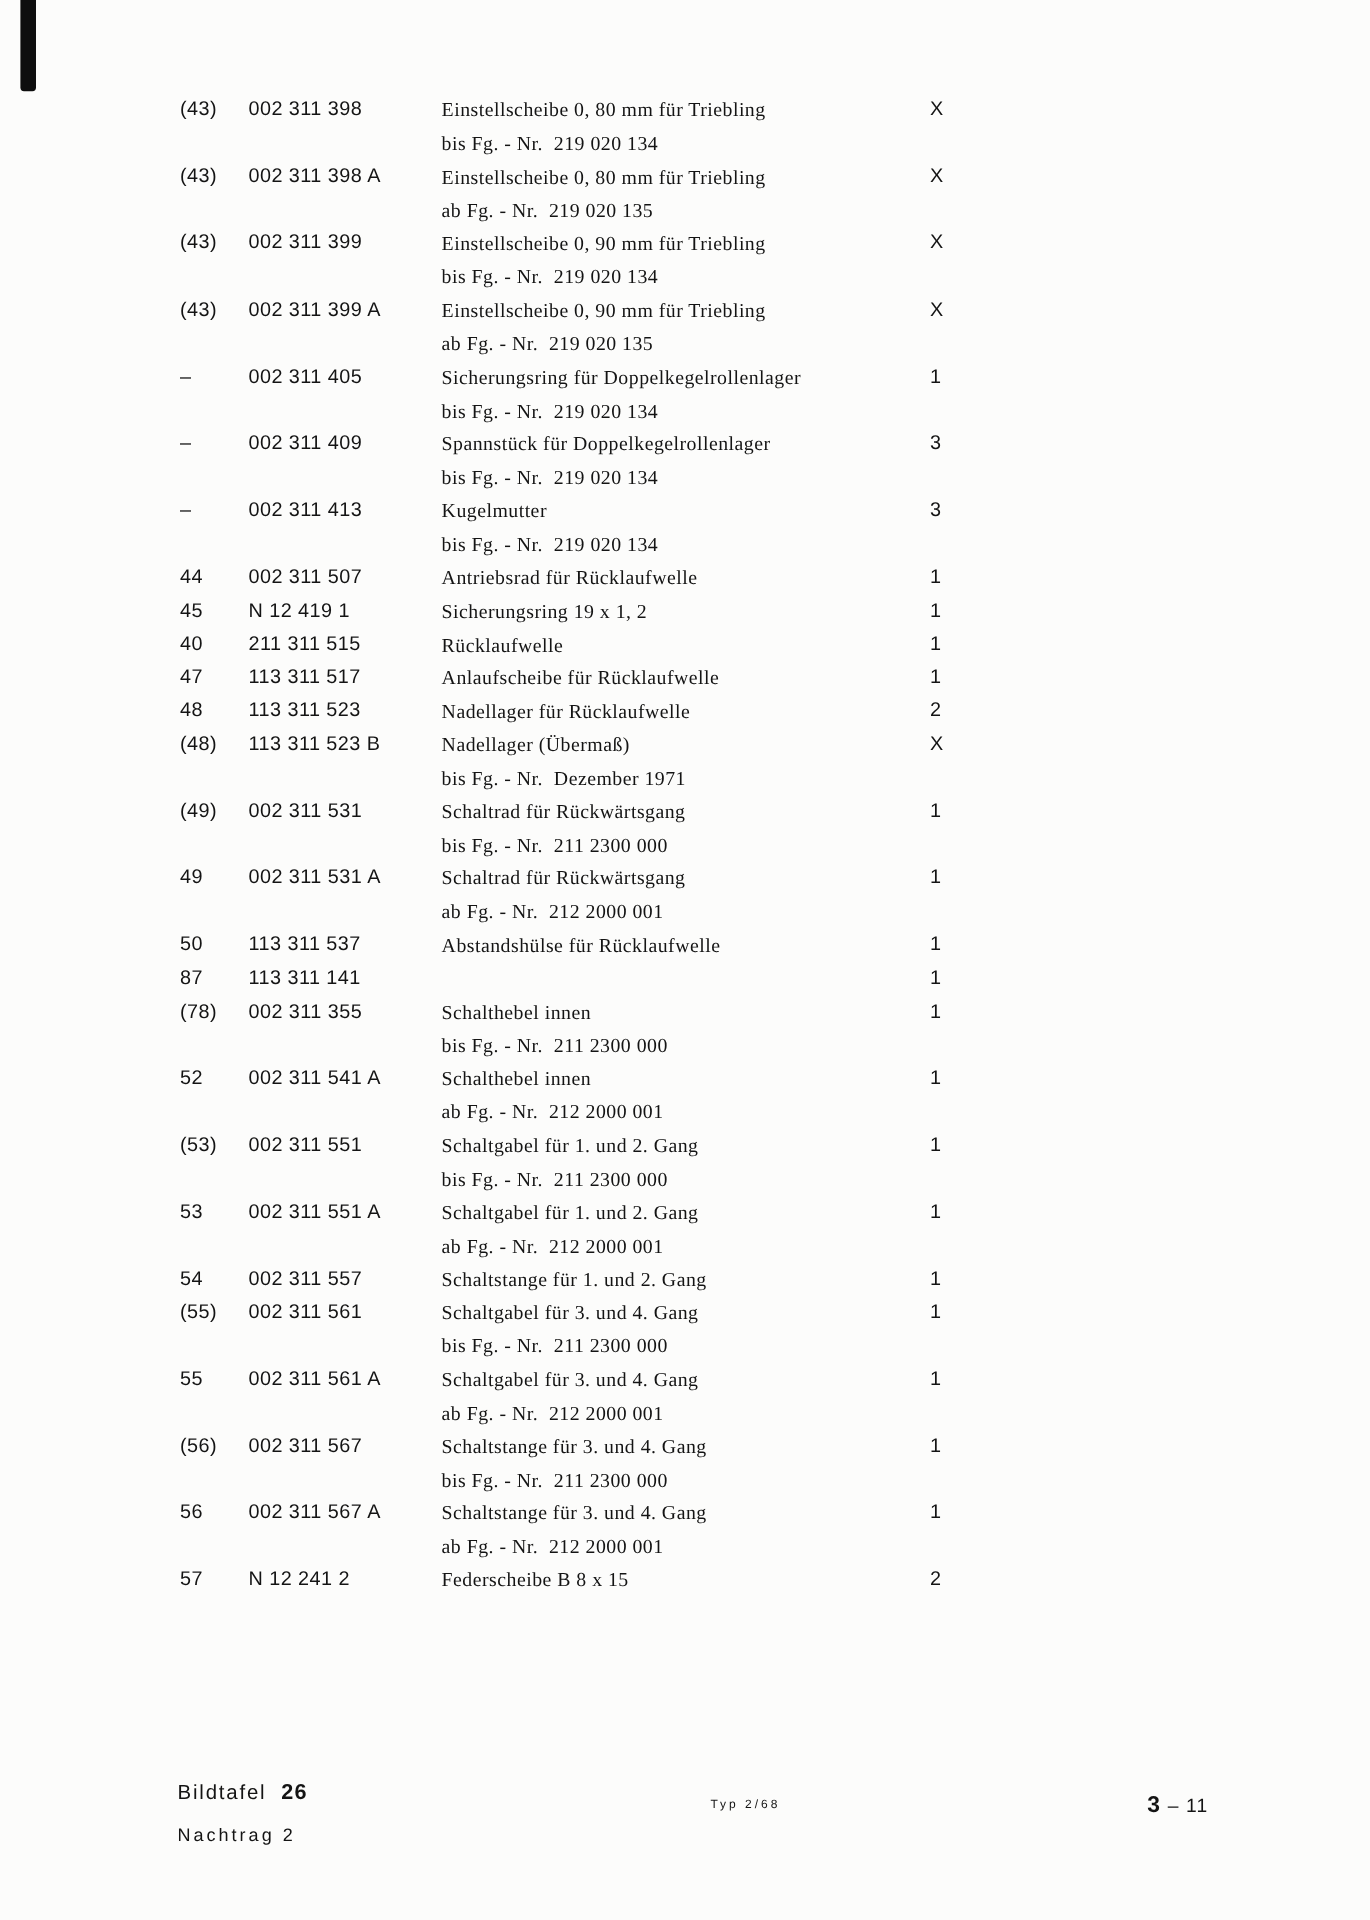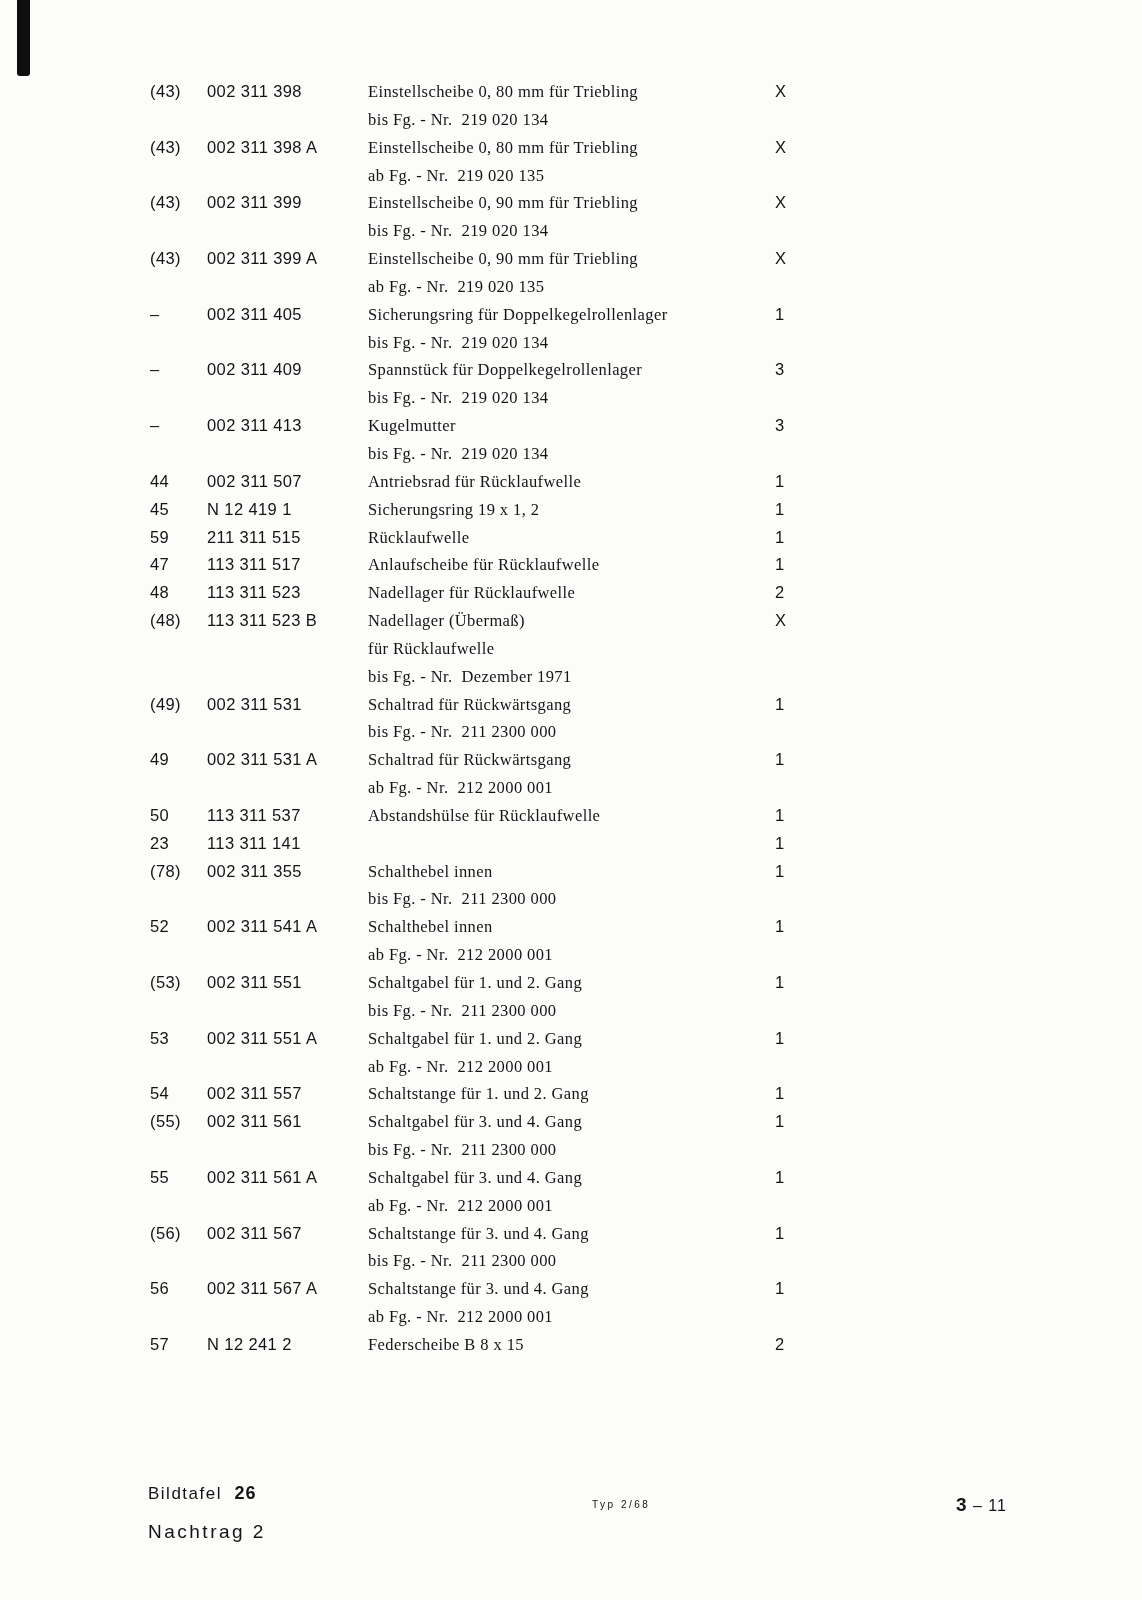--- a/index.html
+++ b/index.html
@@ -38,21 +38,21 @@
   .desc.indent { left:368px; }
   .qty  { left:775px; }
   .footer { position:absolute; left:0; top:0; width:1142px; height:1564px; pointer-events:none; }
   .plate {
     position:absolute; left:148px; top:1483px;
     font-size:17px; letter-spacing:1.5px;
   }
   .plate b { font-size:18px; letter-spacing:1px; }
   .supplement {
     position:absolute; left:148px; top:1521px;
-    font-size:19px; letter-spacing:2.5px;
+    font-size:15px; letter-spacing:2.5px;
   }
   .typ {
     position:absolute; left:592px; top:1499px;
     font-size:10px; letter-spacing:2.5px;
   }
   .pageno {
     position:absolute; left:956px; top:1494px;
     font-size:16px; letter-spacing:1px;
   }
   .pageno b { font-size:19px; }
@@ -132,21 +132,21 @@
       <span class="desc">Antriebsrad für Rücklaufwelle</span>
       <span class="qty">1</span>
     </div>
     <div class="line">
       <span class="pos">45</span>
       <span class="part">N 12 419 1</span>
       <span class="desc">Sicherungsring 19 x 1, 2</span>
       <span class="qty">1</span>
     </div>
     <div class="line">
-      <span class="pos">59</span>
+      <span class="pos">40</span>
       <span class="part">211 311 515</span>
       <span class="desc">Rücklaufwelle</span>
       <span class="qty">1</span>
     </div>
     <div class="line">
       <span class="pos">47</span>
       <span class="part">113 311 517</span>
       <span class="desc">Anlaufscheibe für Rücklaufwelle</span>
       <span class="qty">1</span>
     </div>
@@ -156,23 +156,20 @@
       <span class="desc">Nadellager für Rücklaufwelle</span>
       <span class="qty">2</span>
     </div>
     <div class="line">
       <span class="pos">(48)</span>
       <span class="part">113 311 523 B</span>
       <span class="desc">Nadellager (Übermaß)</span>
       <span class="qty">X</span>
     </div>
     <div class="line">
-      <span class="desc indent">für Rücklaufwelle</span>
-    </div>
-    <div class="line">
       <span class="desc indent">bis Fg. - Nr.  Dezember 1971</span>
     </div>
     <div class="line">
       <span class="pos">(49)</span>
       <span class="part">002 311 531</span>
       <span class="desc">Schaltrad für Rückwärtsgang</span>
       <span class="qty">1</span>
     </div>
     <div class="line">
       <span class="desc indent">bis Fg. - Nr.  211 2300 000</span>
@@ -186,21 +183,21 @@
     <div class="line">
       <span class="desc indent">ab Fg. - Nr.  212 2000 001</span>
     </div>
     <div class="line">
       <span class="pos">50</span>
       <span class="part">113 311 537</span>
       <span class="desc">Abstandshülse für Rücklaufwelle</span>
       <span class="qty">1</span>
     </div>
     <div class="line">
-      <span class="pos">23</span>
+      <span class="pos">87</span>
       <span class="part">113 311 141</span>
       <span class="qty">1</span>
     </div>
     <div class="line">
       <span class="pos">(78)</span>
       <span class="part">002 311 355</span>
       <span class="desc">Schalthebel innen</span>
       <span class="qty">1</span>
     </div>
     <div class="line">

